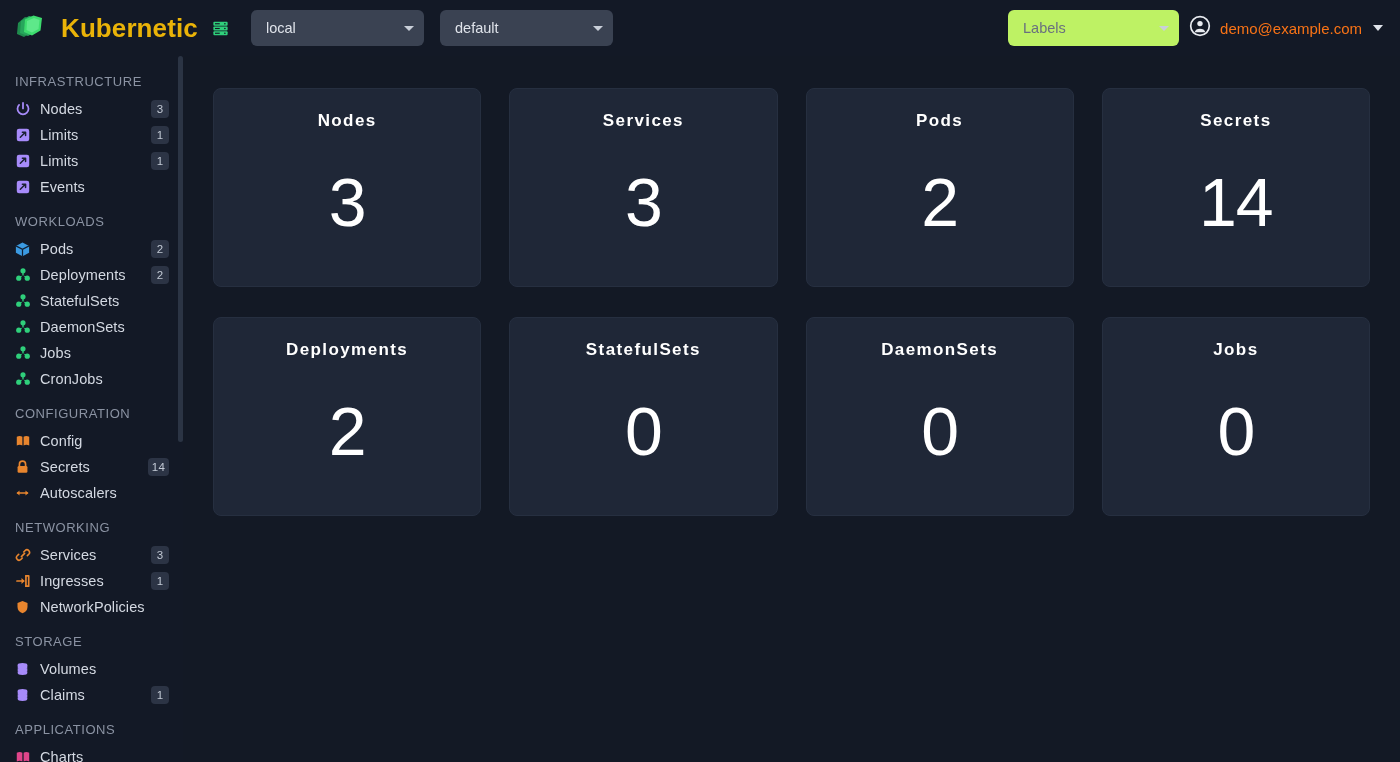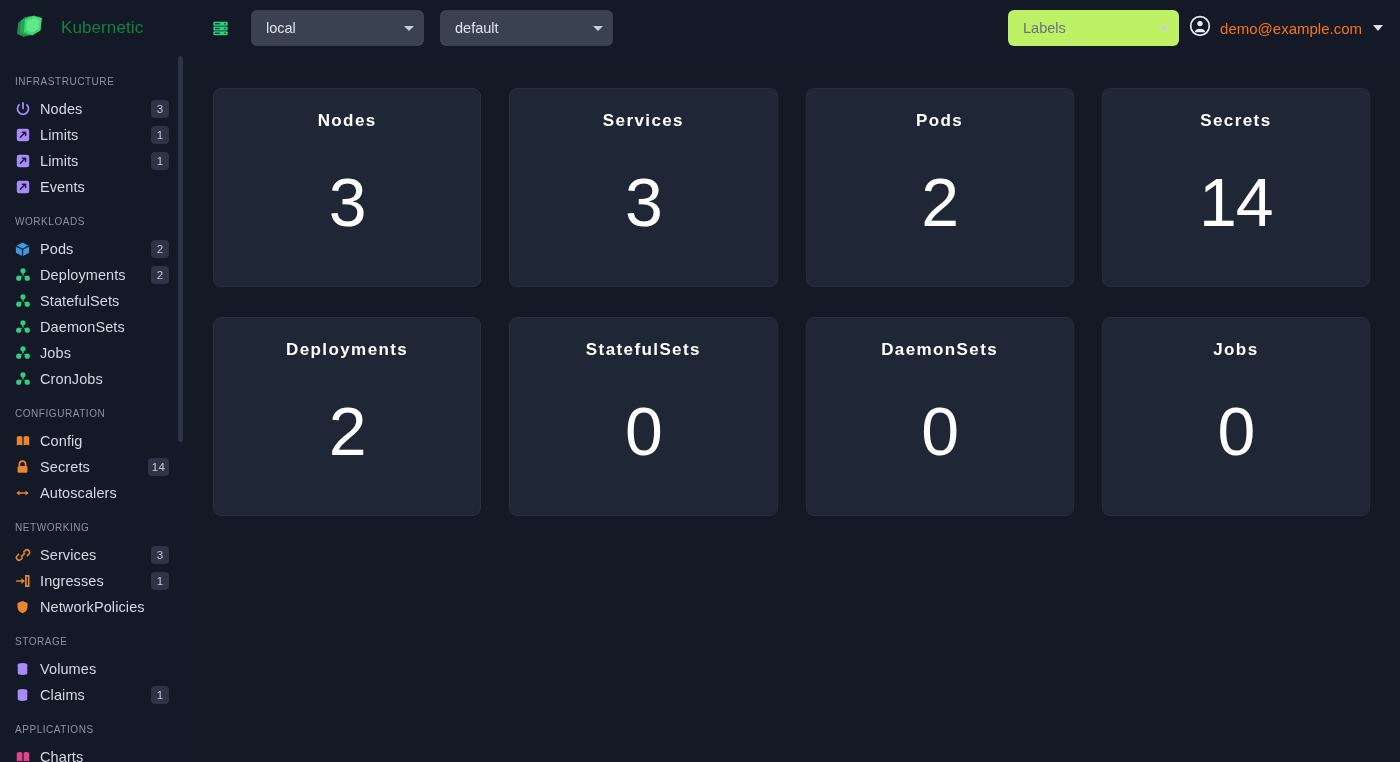--- a/index.html
+++ b/index.html
@@ -42,23 +42,23 @@
   }
 
   .logo {
     width: 36px;
     height: 36px;
     position: relative;
     flex: 0 0 36px;
   }
 
   .brand-name {
-    font-size: 17px;
-    color: #15803d;
-    font-weight: 400;
+    font-size: 26px;
+    color: #eab308;
+    font-weight: 700;
     letter-spacing: .1px;
     white-space: nowrap;
   }
 
   .cluster-icon {
     width: 20px;
     height: 20px;
     flex: 0 0 20px;
     margin-left: 20px;
     margin-right: 21px;
@@ -158,21 +158,21 @@
     right: 0;
     top: 0;
     width: 5px;
     height: 386px;
     background: #2b3444;
     border-radius: 3px;
     cursor: pointer;
   }
 
   .section-title {
-    font-size: 10px;
+    font-size: 13px;
     letter-spacing: .55px;
     color: #8b93a3;
     padding: 0 0 0 15px;
     margin-top: 14px;
     margin-bottom: 6px;
     height: 16px;
     line-height: 16px;
     text-transform: uppercase;
   }
   .section-title.first { margin-top: 10px; }

